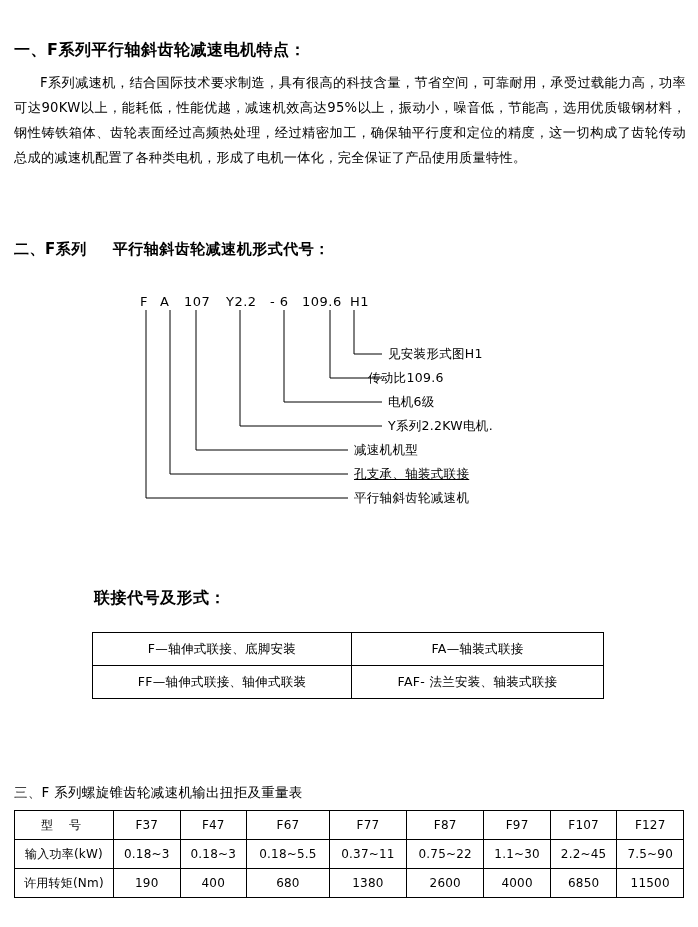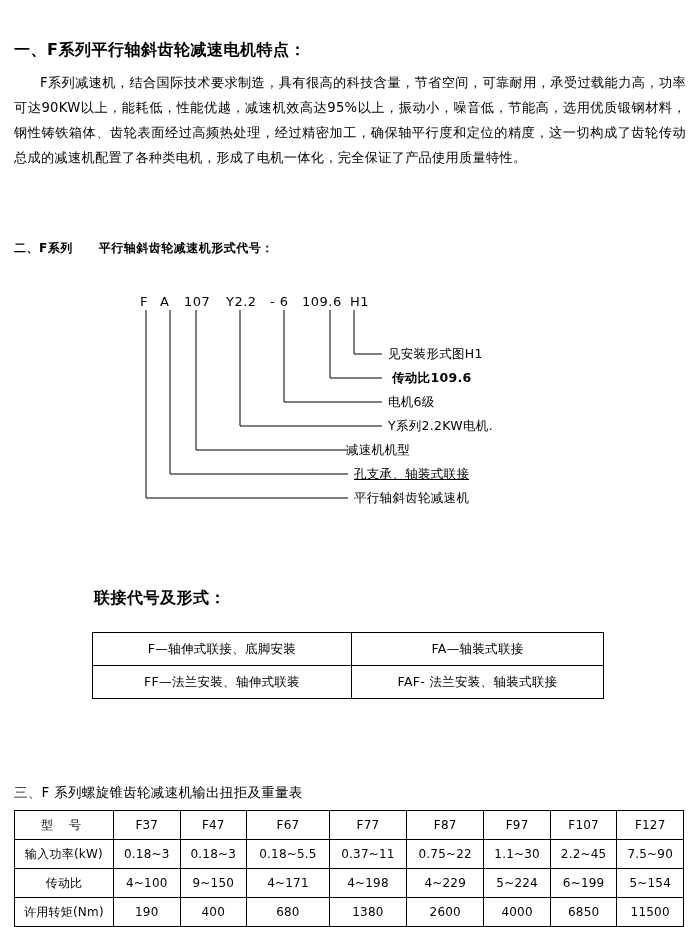--- a/index.html
+++ b/index.html
@@ -41,21 +41,21 @@
     text-align: justify;
     text-indent: 26px;
     letter-spacing: 0.3px;
   }
 
   
   .sec2-title {
     position: absolute;
     left: 14px;
     top: 208px;
-    font-size: 12px;
+    font-size: 15px;
     font-weight: bold;
     letter-spacing: 0.5px;
   }
   .sec2-title .gap {
     display: inline-block;
     width: 26px;
   }
 
   
   .code-row {
@@ -184,37 +184,37 @@
 
       <path d="M240 28 L240 144 L382 144" stroke="#000" stroke-width="1" fill="none"></path>
 
       <path d="M196 28 L196 168 L348 168" stroke="#000" stroke-width="1" fill="none"></path>
 
       <path d="M170 28 L170 192 L348 192" stroke="#000" stroke-width="1" fill="none"></path>
 
       <path d="M146 28 L146 216 L348 216" stroke="#000" stroke-width="1" fill="none"></path>
     </svg>
     <div class="lbl" style="left:388px; top:64px;">见安装形式图H1</div>
-    <div class="lbl" style="left:392px; top:88px;font-weight:bold;">传动比109.6</div>
+    <div class="lbl" style="left:368px; top:88px;">传动比109.6</div>
     <div class="lbl" style="left:388px; top:112px;">电机6级</div>
     <div class="lbl" style="left:388px; top:136px;">Y系列2.2KW电机.</div>
-    <div class="lbl" style="left:346px; top:160px;">减速机机型</div>
+    <div class="lbl" style="left:354px; top:160px;">减速机机型</div>
     <div class="lbl" style="left:354px; top:184px;text-decoration:underline;">孔支承、轴装式联接</div>
     <div class="lbl" style="left:354px; top:208px;">平行轴斜齿轮减速机</div>
   </div>
 
   <div class="conn-title">联接代号及形式：</div>
   <table class="conn-table">
     <tbody>
       <tr>
         <td>F—轴伸式联接、底脚安装</td>
         <td>FA—轴装式联接</td>
       </tr>
       <tr>
-        <td>FF—法兰安装、轴伸式联装</td>
+        <td>FF—轴伸式联接、轴伸式联装</td>
         <td>FAF- 法兰安装、轴装式联接</td>
       </tr>
     </tbody>
   </table>
 
   <div class="sec3-title">三、F 系列螺旋锥齿轮减速机输出扭拒及重量表</div>
   <table class="spec-table">
     <tbody>
       <tr>
         <td class="rowhdr sp">型   号</td>
@@ -232,31 +232,20 @@
         <td>0.18~3</td>
         <td>0.18~3</td>
         <td>0.18~5.5</td>
         <td>0.37~11</td>
         <td>0.75~22</td>
         <td>1.1~30</td>
         <td>2.2~45</td>
         <td>7.5~90</td>
       </tr>
       <tr>
-        <td class="rowhdr">传动比</td>
-        <td>4~100</td>
-        <td>9~150</td>
-        <td>4~171</td>
-        <td>4~198</td>
-        <td>4~229</td>
-        <td>5~224</td>
-        <td>6~199</td>
-        <td>5~154</td>
-      </tr>
-      <tr>
         <td class="rowhdr">许用转矩(Nm)</td>
         <td>190</td>
         <td>400</td>
         <td>680</td>
         <td>1380</td>
         <td>2600</td>
         <td>4000</td>
         <td>6850</td>
         <td>11500</td>
       </tr>

